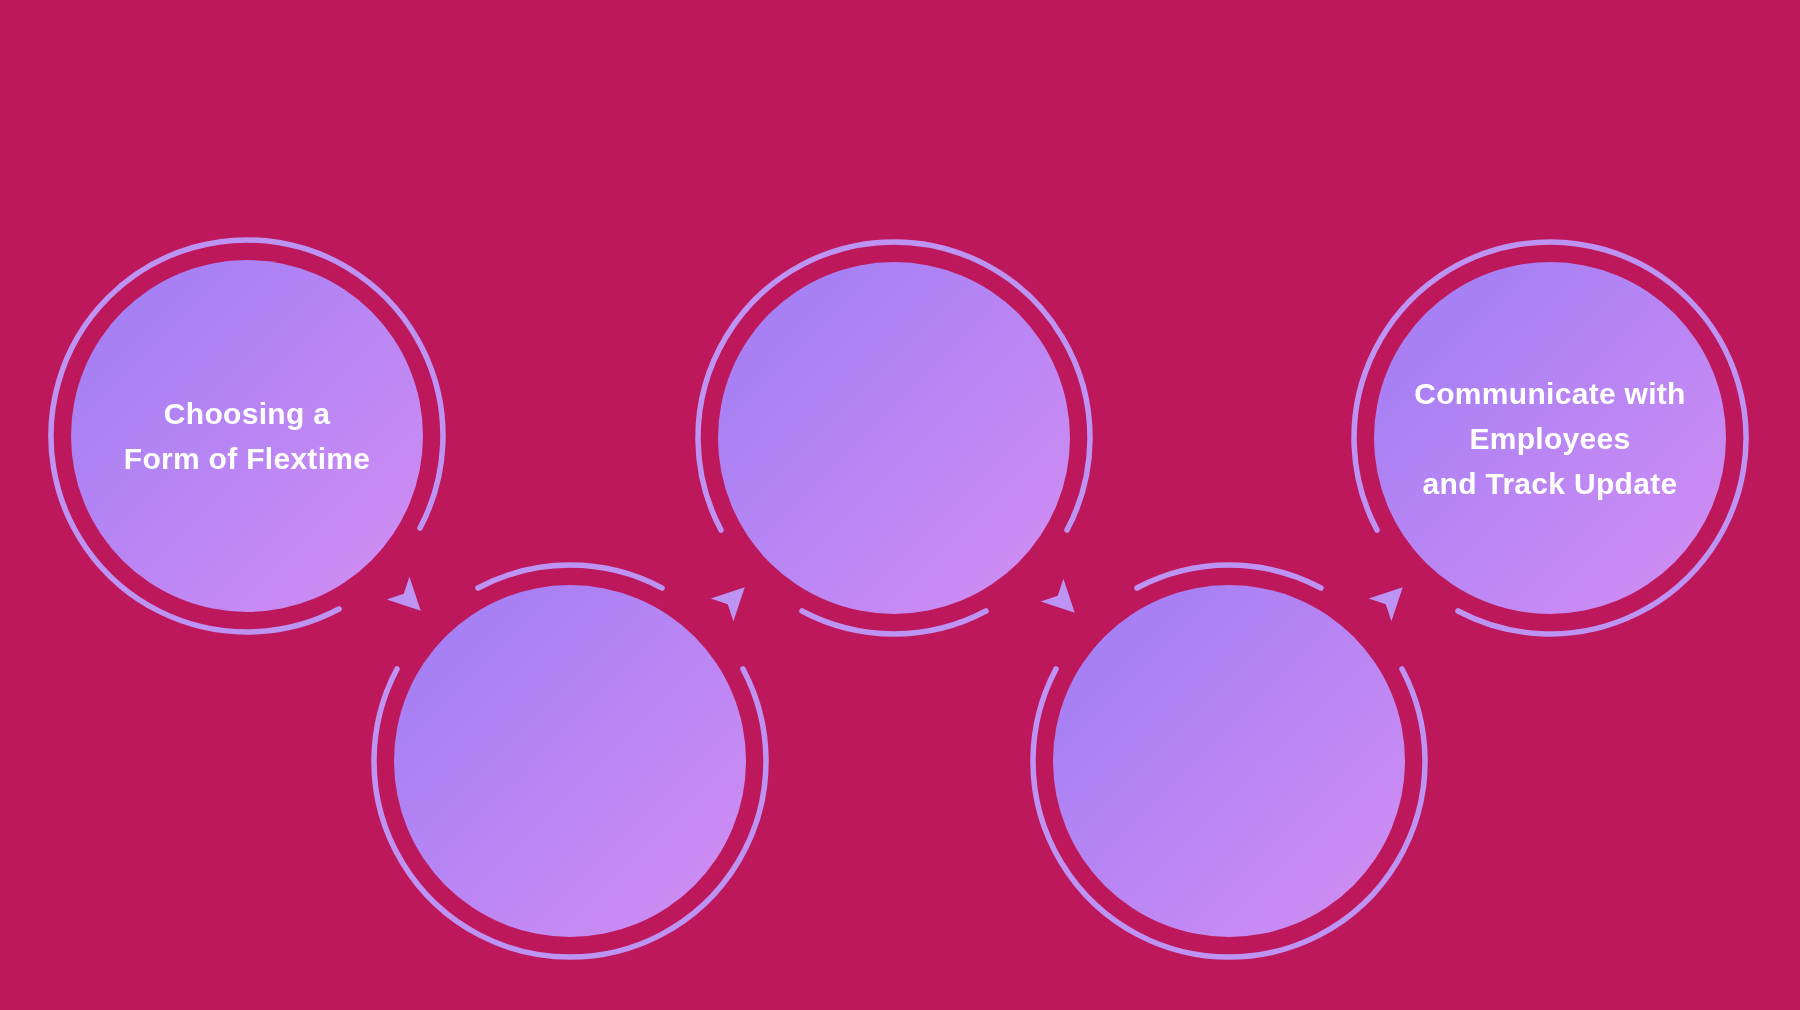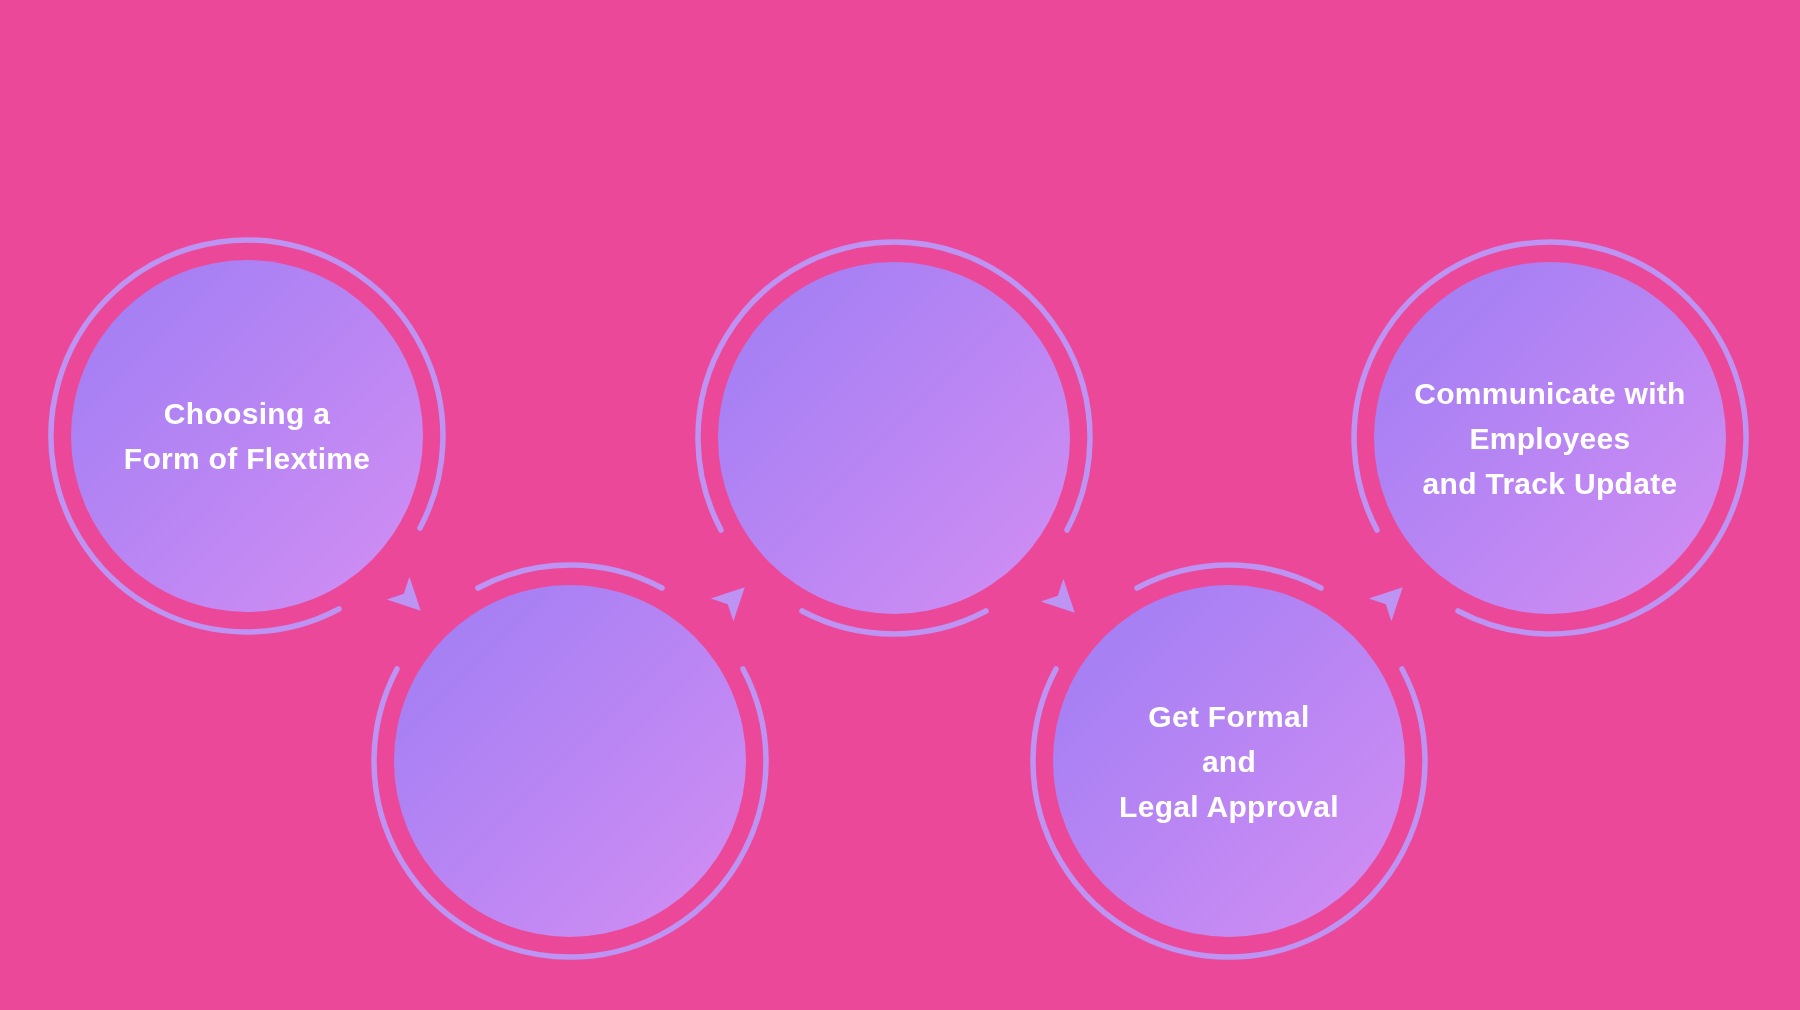--- a/index.html
+++ b/index.html
@@ -8,21 +8,21 @@
     background: #000000;
     width: 1800px;
     height: 1010px;
     overflow: hidden;
     font-family: "Liberation Sans", sans-serif;
   }
   .stage {
     position: relative;
     width: 1800px;
     height: 1010px;
-    background: #ec4899;
+    background: #be185d;
   }
   .stage svg {
     position: absolute;
     left: 0;
     top: 0;
   }
   .node-label {
     position: absolute;
     width: 360px;
     transform: translate(-50%, -50%);
@@ -95,20 +95,17 @@
     </g>
 
     <polygon class="arrowhead" points="18,0 -14,-16 -6,0 -14,16" transform="translate(408,598) rotate(45)"></polygon>
     <polygon class="arrowhead" points="18,0 -14,-16 -6,0 -14,16" transform="translate(732,600) rotate(-45)"></polygon>
     <polygon class="arrowhead" points="18,0 -14,-16 -6,0 -14,16" transform="translate(1062,600) rotate(45)"></polygon>
     <polygon class="arrowhead" points="18,0 -14,-16 -6,0 -14,16" transform="translate(1390,600) rotate(-45)"></polygon>
   </svg>
 
   <div class="node-label pos-1">Choosing a
 Form of Flextime</div>
-  <div class="node-label pos-4">Get Formal
-and
-Legal Approval</div>
   <div class="node-label pos-5">Communicate with
 Employees
 and Track Update</div>
 
 </div>
 
 </body></html>

